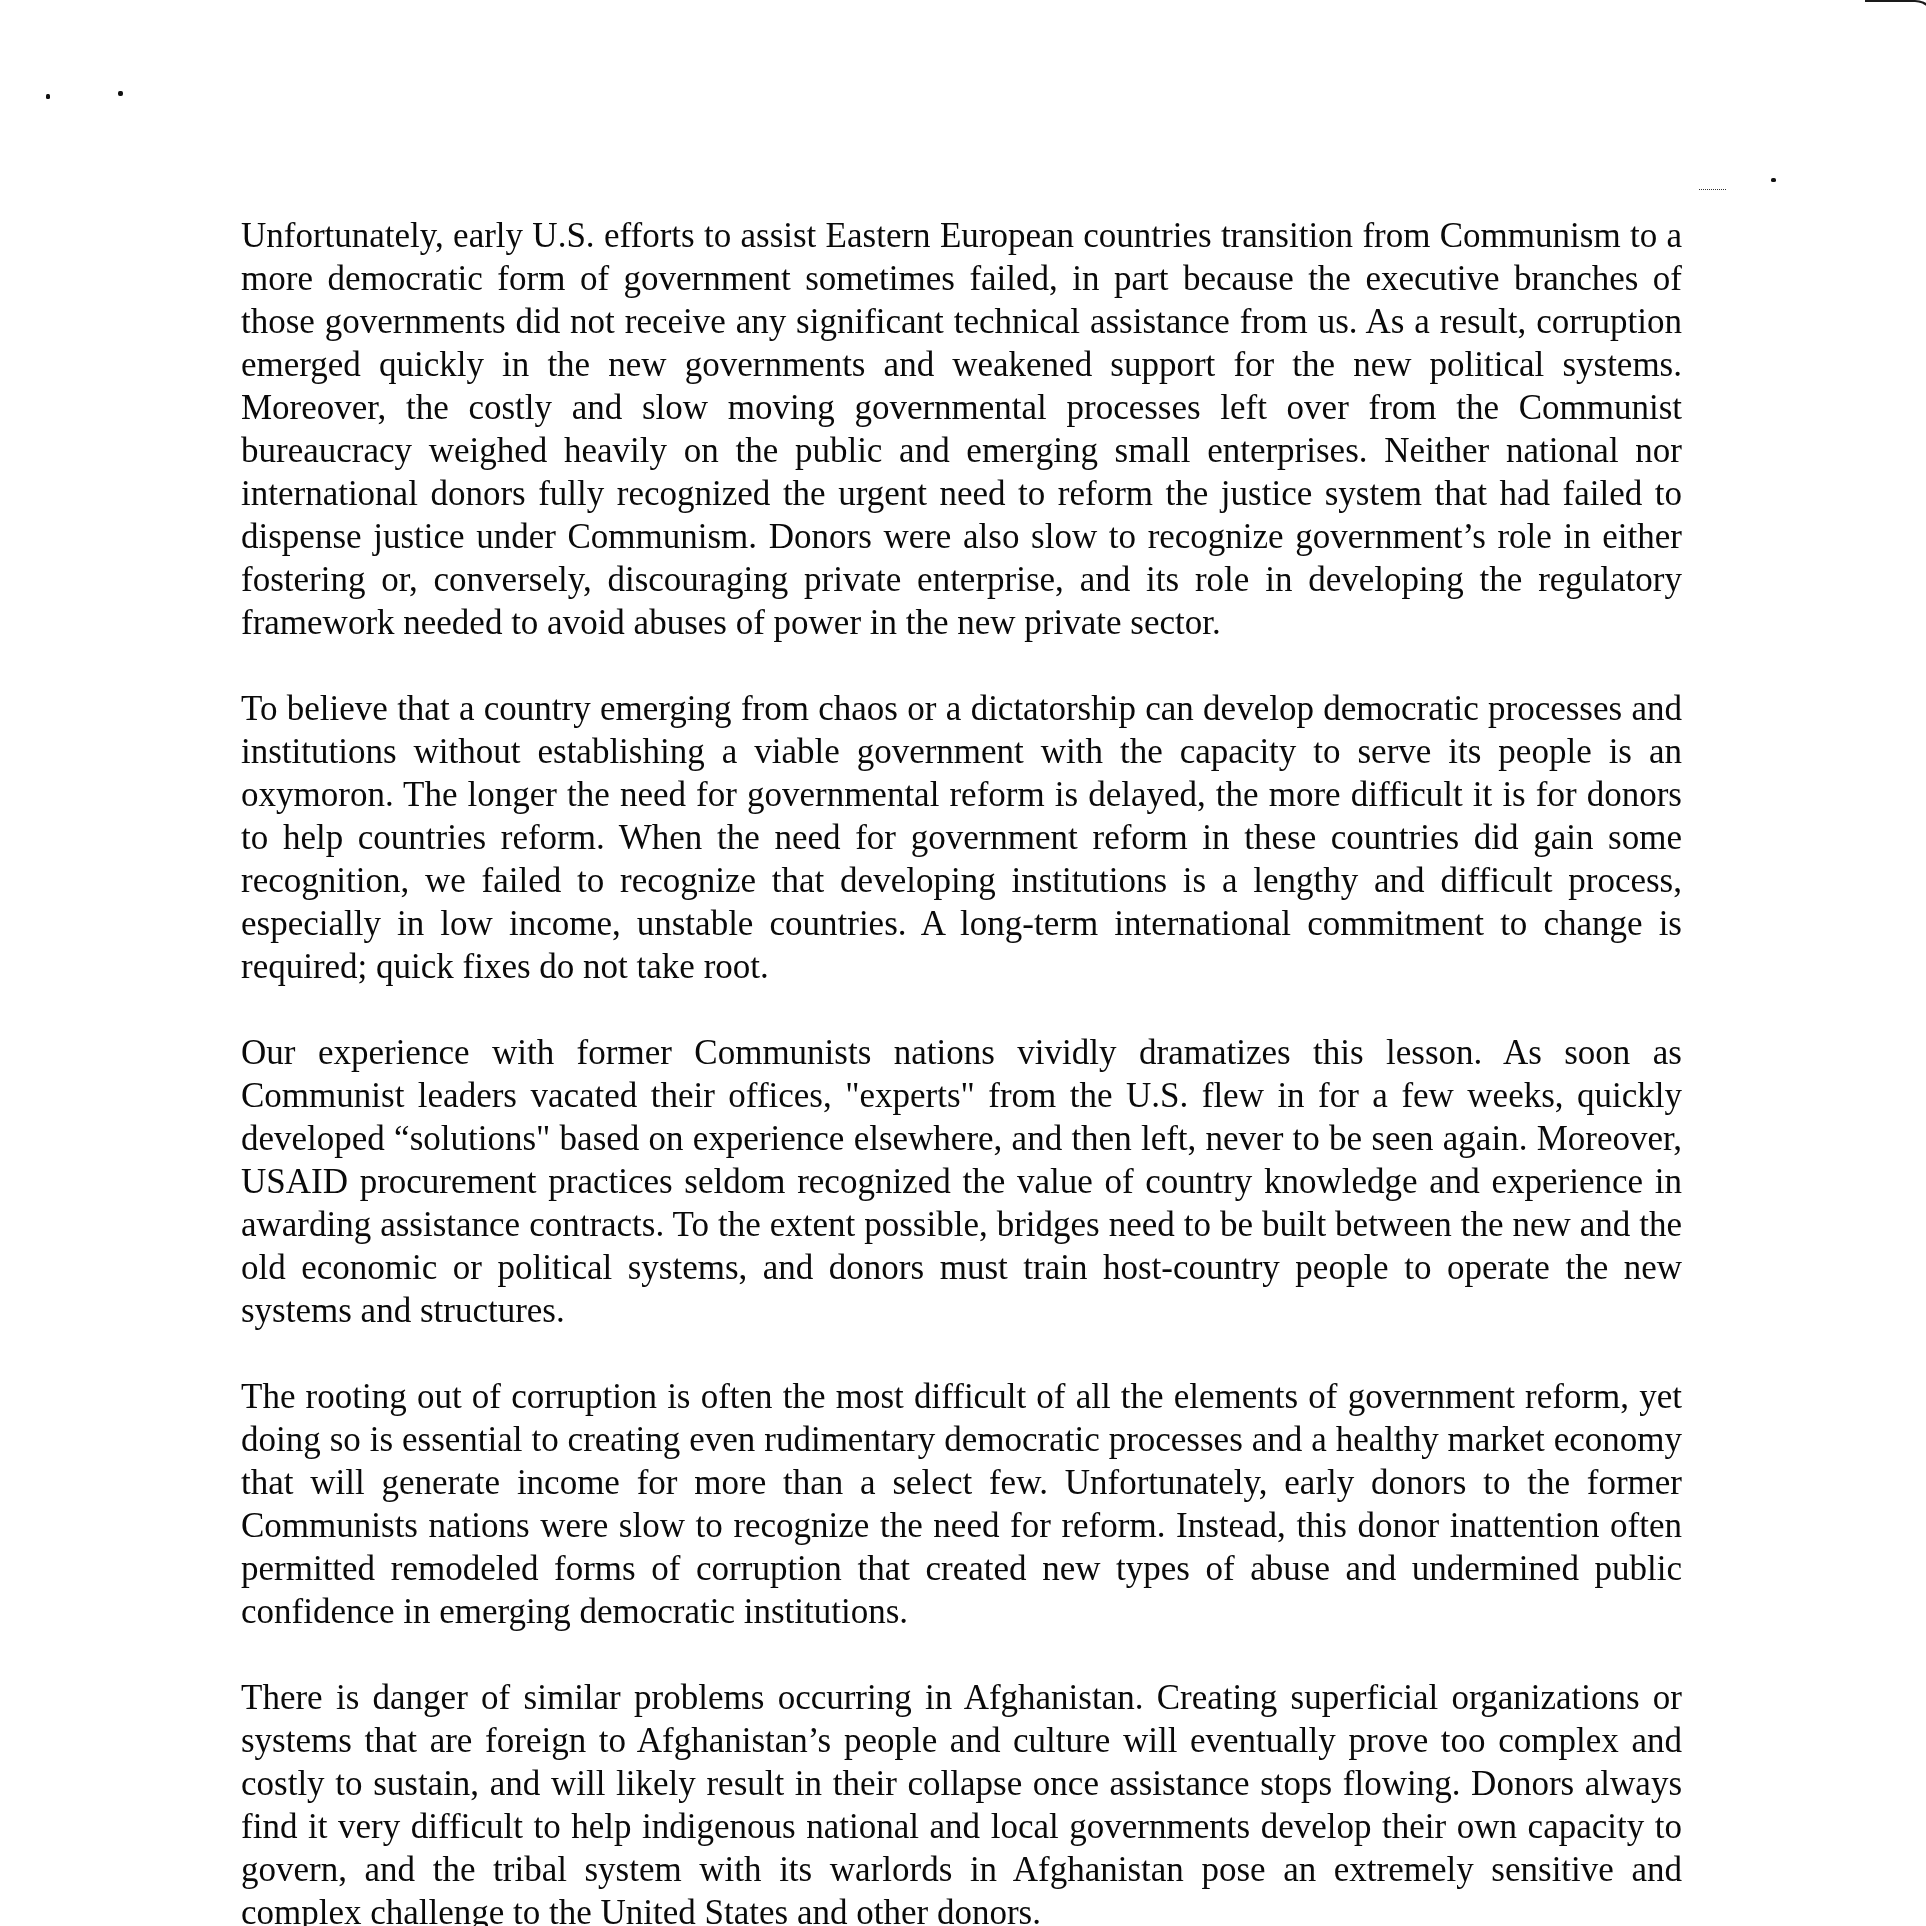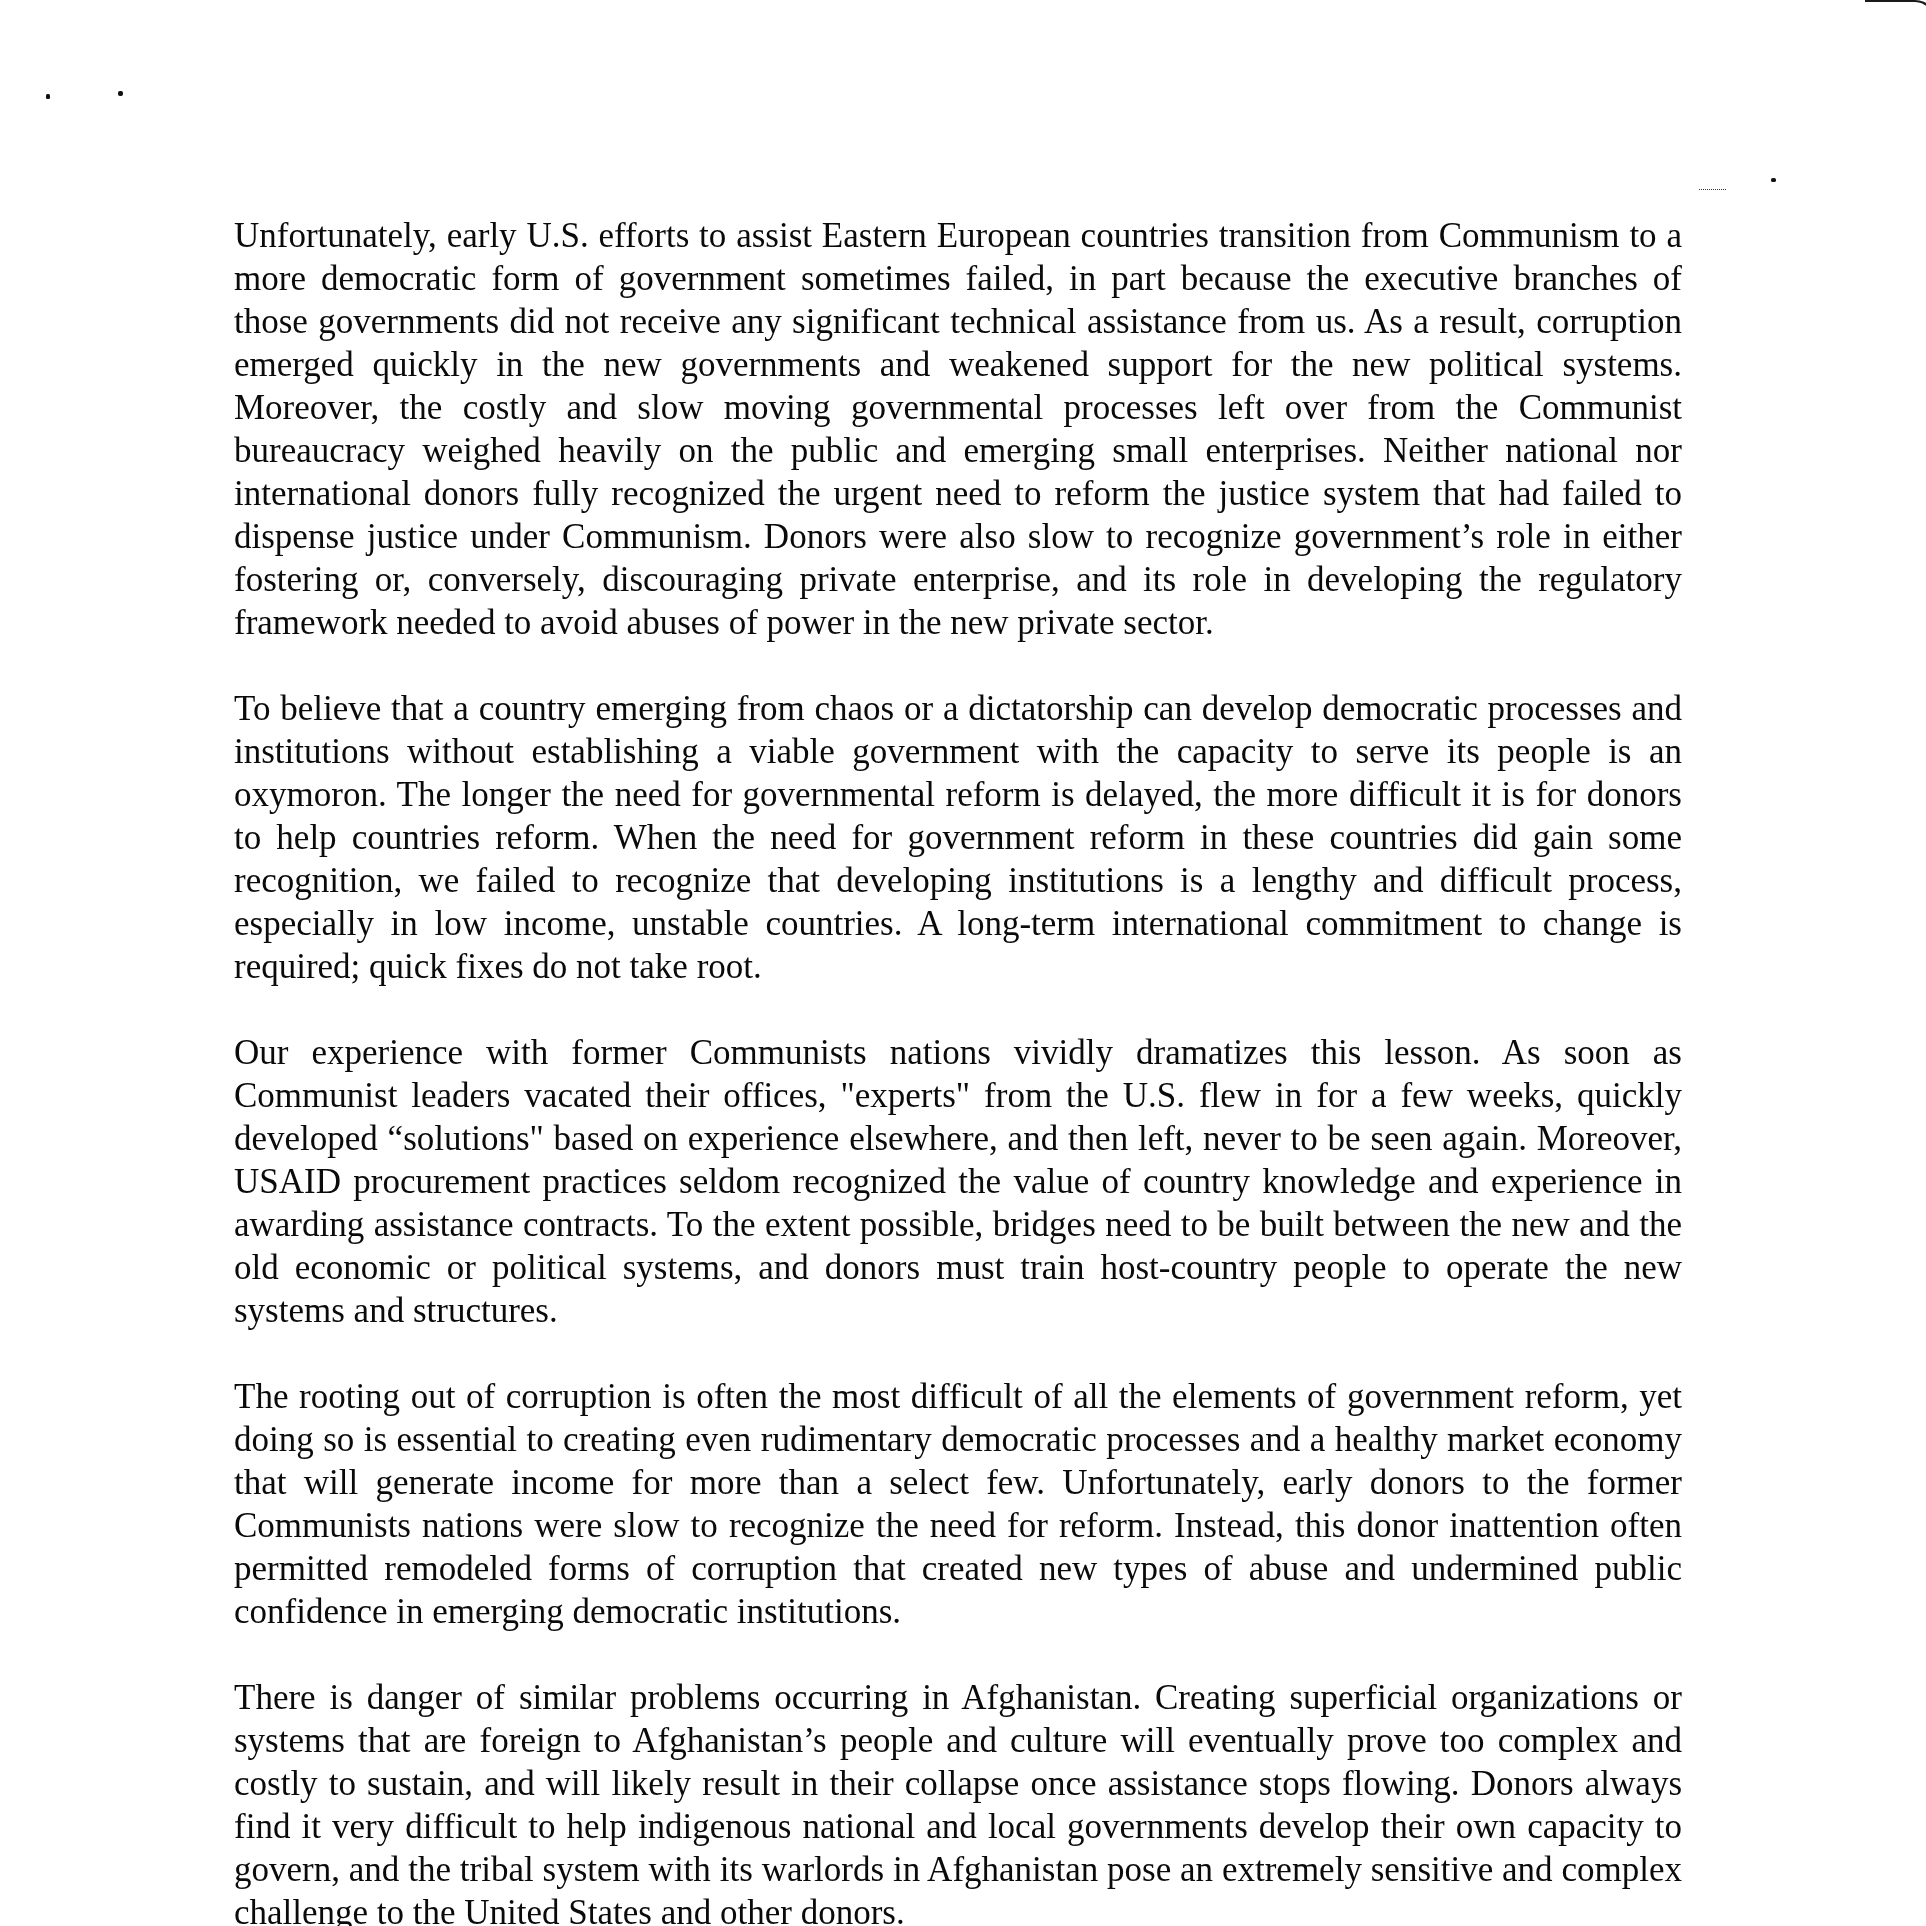--- a/index.html
+++ b/index.html
@@ -49,21 +49,21 @@
       position: absolute;
       left: 233px;
       top: 214px;
       width: 1449px;
       font-family: "Liberation Serif", serif;
       font-size: 35px;
       line-height: 43px;
       color: #0a0a0a;
     }
     .para {
-      margin: 0 0 43px 1px;
+      margin: 0 0 43px 8px;
       text-align: justify;
       text-align-last: left;
     }
   </style>
 </head>
 <body>
 
 <div class="page">
   <div class="corner-shadow"></div>
   <div class="speck s1"></div>

